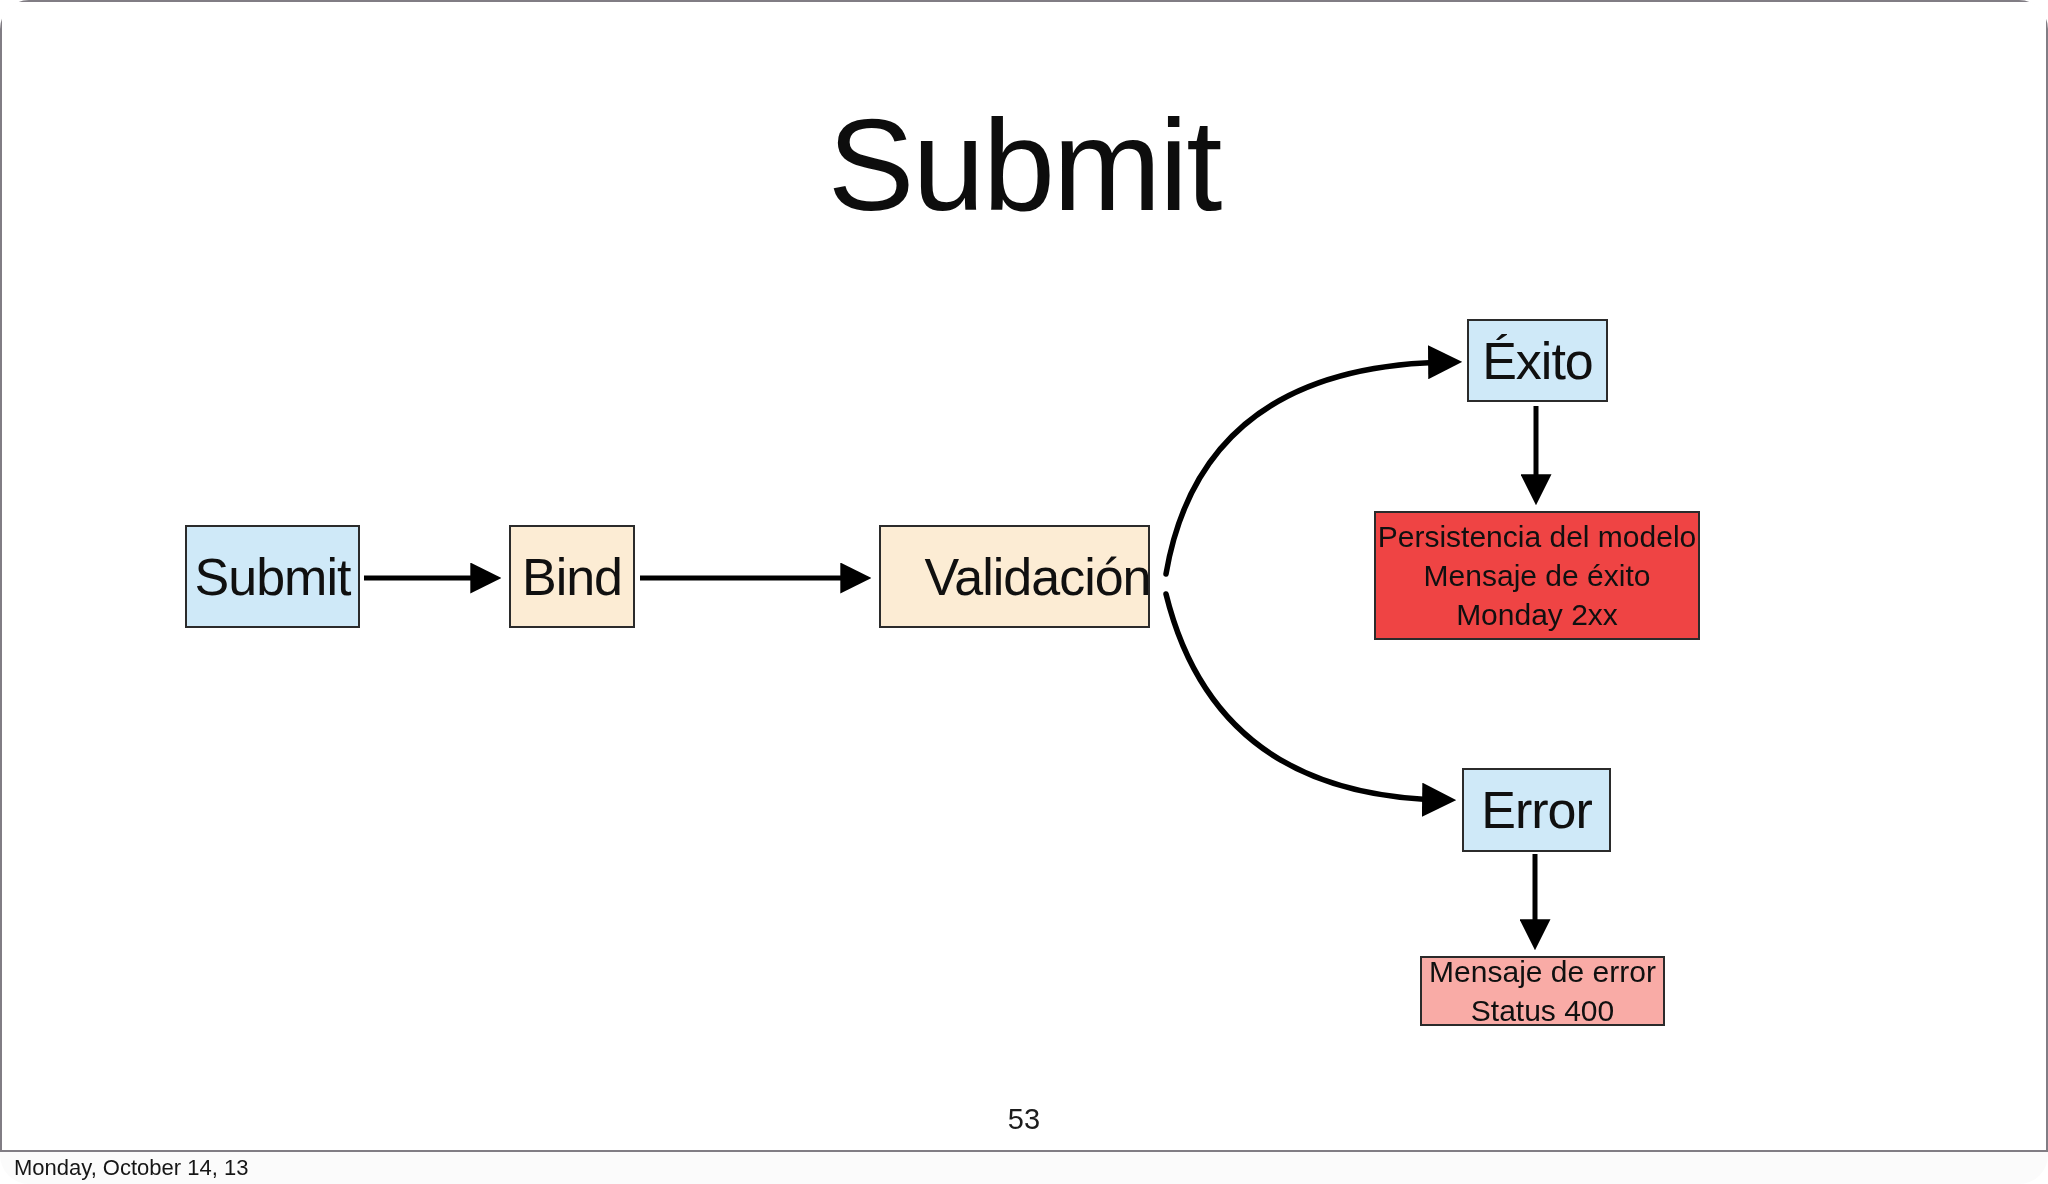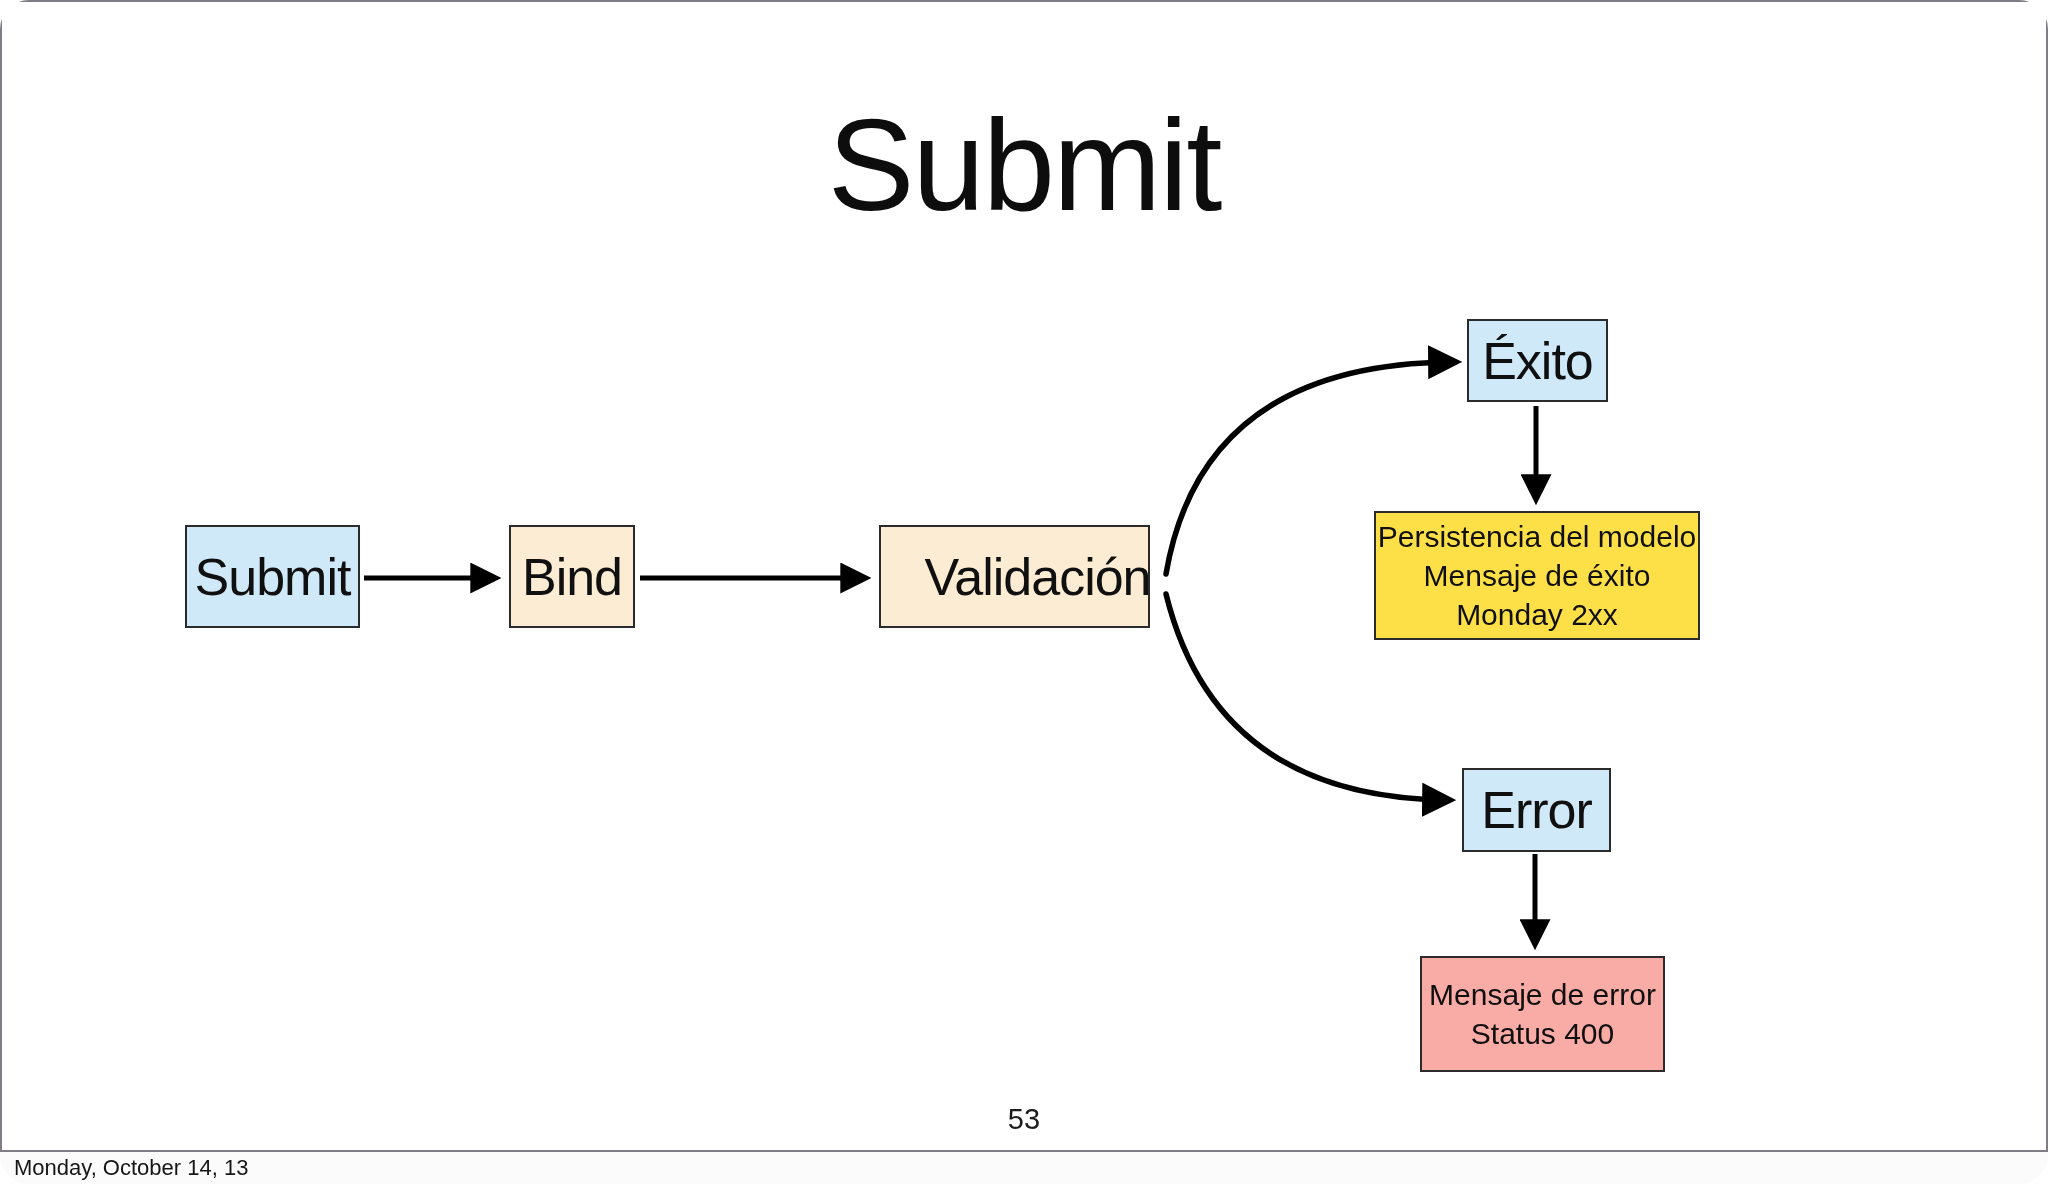--- a/index.html
+++ b/index.html
@@ -51,21 +51,21 @@
   }
   .node.big   { font-size: 52px; letter-spacing: -1px; }
   .node.small { font-size: 30px; line-height: 39px; }
 
   .node-submit     { left: 183px;  top: 523px; width: 175px; height: 103px; }
   .node-bind       { left: 507px;  top: 523px; width: 126px; height: 103px; }
   .node-validacion { left: 877px;  top: 523px; width: 271px; height: 103px; padding-left: 46px; }
   .node-exito      { left: 1465px; top: 317px; width: 141px; height: 83px;  }
   .node-error      { left: 1460px; top: 766px; width: 149px; height: 84px;  }
   .node-persistencia { left: 1372px; top: 509px; width: 326px; height: 129px; }
-  .node-mensaje-error{ left: 1418px; top: 954px; width: 245px; height: 116px;  }
+  .node-mensaje-error{ left: 1418px; top: 954px; width: 245px; height: 70px;  }
 
   .page-number {
     position: absolute;
     left: 0; top: 1101px;
     width: 100%;
     text-align: center;
     font-size: 29px;
     color: #1c1c1c;
   }
   .footer-date {
@@ -110,21 +110,21 @@
     </div>
 
     <div class="node big node-exito" style="background: rgb(207, 233, 248);">
       <span>Éxito</span>
     </div>
 
     <div class="node big node-error" style="background: rgb(207, 233, 248);">
       <span>Error</span>
     </div>
 
-    <div class="node small node-persistencia" style="background: #fde047;">
+    <div class="node small node-persistencia" style="background: #ef4444;">
       <div>Persistencia del modelo</div>
       <div>Mensaje de éxito</div>
       <div>Monday 2xx</div>
     </div>
 
     <div class="node small node-mensaje-error" style="background: rgb(249, 171, 166);">
       <div>Mensaje de error</div>
       <div>Status 400</div>
     </div>
 

